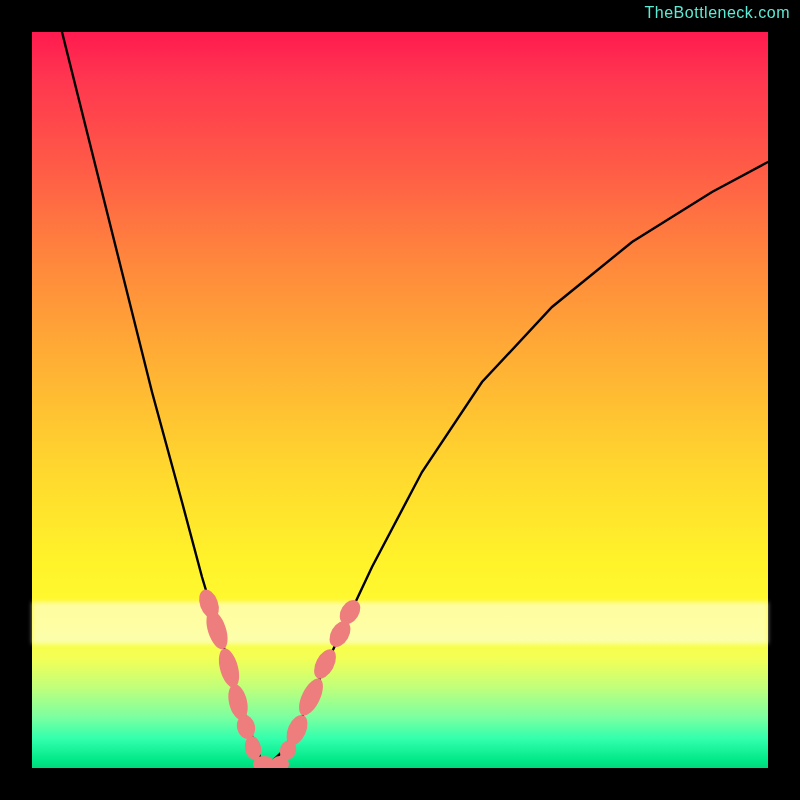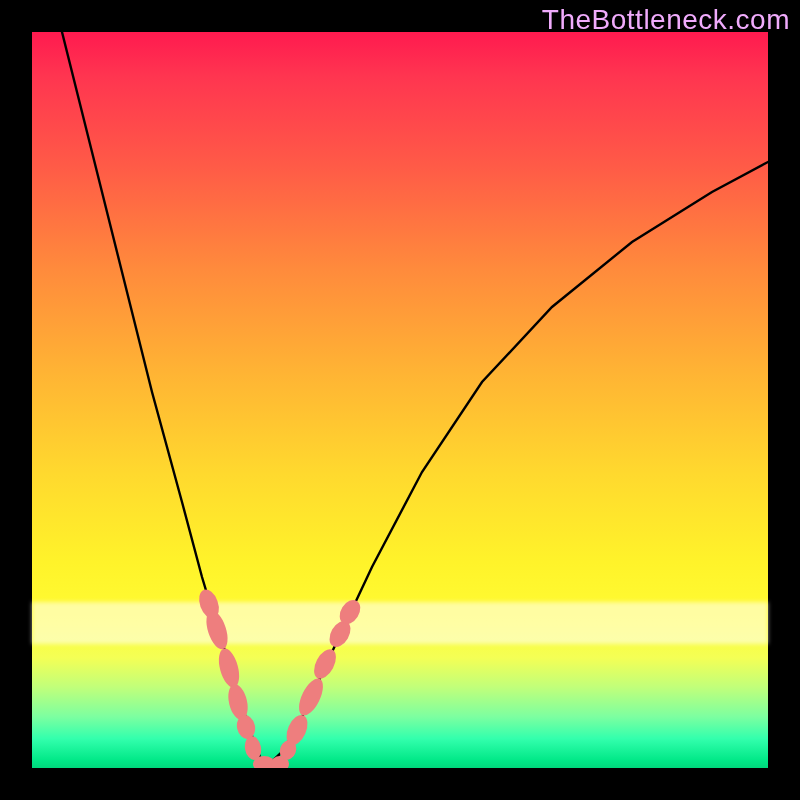--- a/index.html
+++ b/index.html
@@ -40,22 +40,22 @@
     right: 0;
     top: 570px;
     height: 42px;
     background: rgba(255,255,255,0.55);
     filter: blur(2px);
   }
   .watermark {
     position: absolute;
     top: 4px;
     right: 10px;
-    color: #f0abfc;
-    font-size: 28px;
+    color: #5eead4;
+    font-size: 16px;
     font-weight: 500;
     letter-spacing: 0.5px;
     user-select: none;
   }
   svg.overlay {
     position: absolute;
     left: 0;
     top: 0;
     width: 736px;
     height: 736px;

